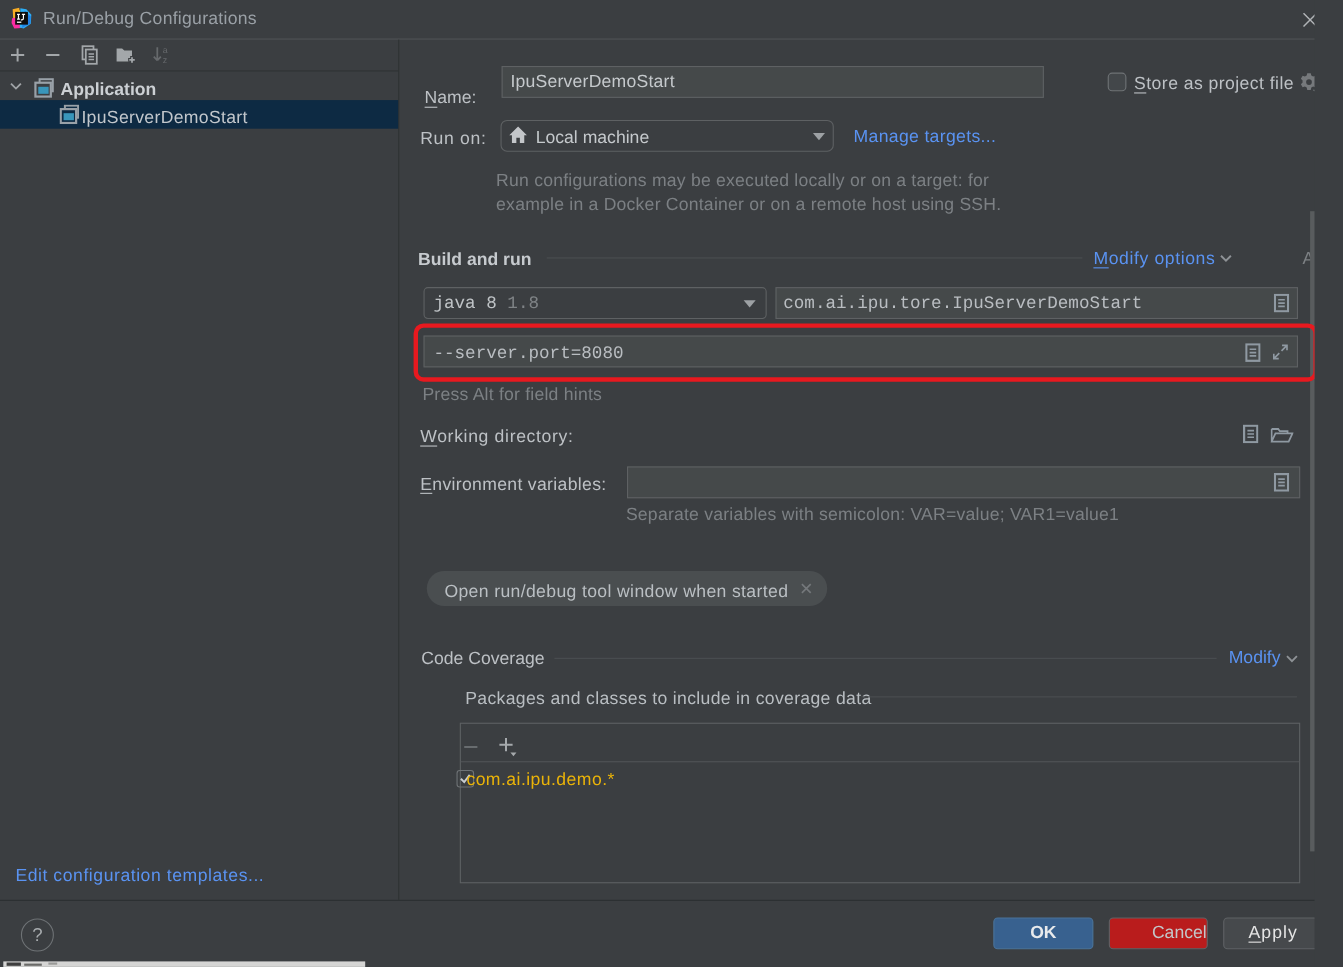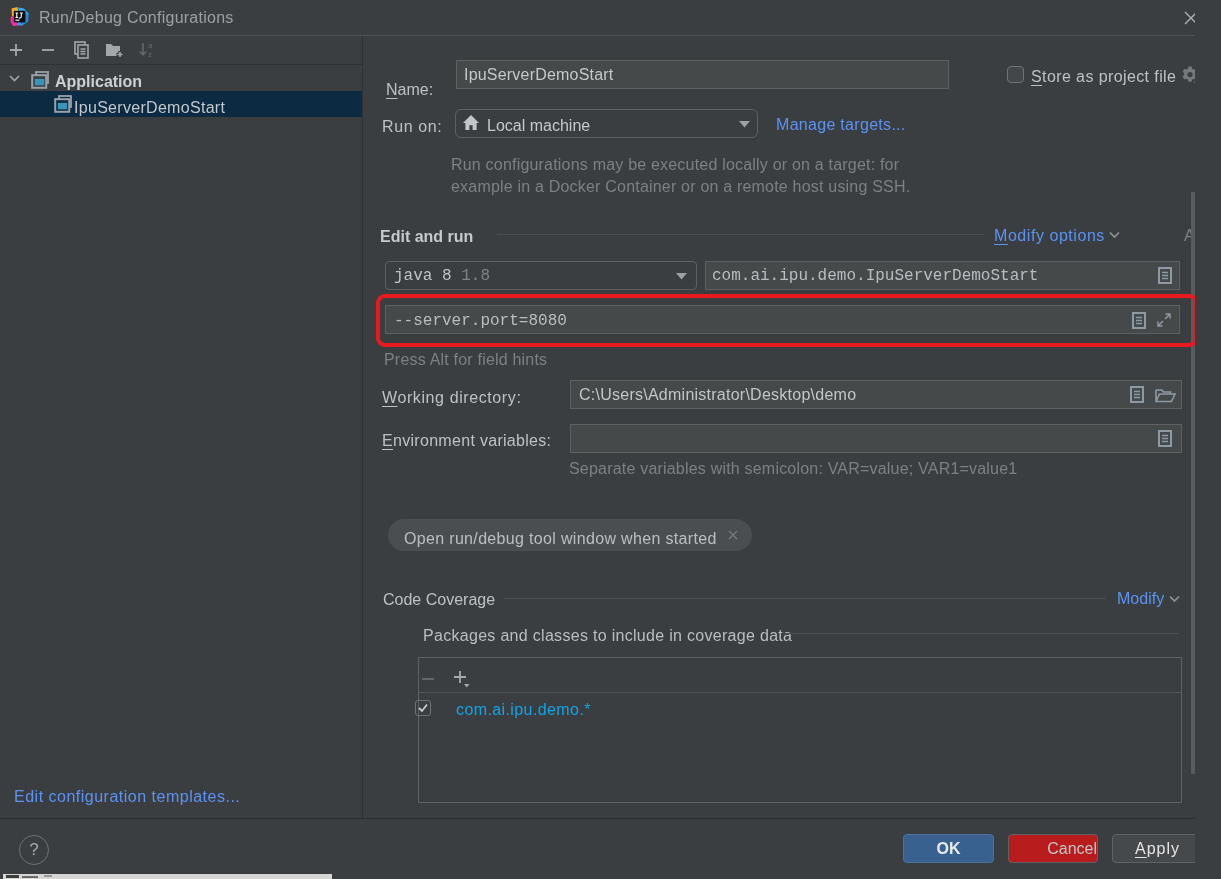--- a/index.html
+++ b/index.html
@@ -99,55 +99,54 @@
     <path d="M9 1 L17 9 H14.6 V16 H10.6 V11.3 H7.4 V16 H3.4 V9 H1 Z" fill="#c3c6c9"></path>
   </svg>
   <div class="lbl" style="left:487px;top:116px;color:#c5c9cc;">Local machine</div>
   <svg class="abs" style="left:738px;top:120px" width="13" height="8" viewBox="0 0 13 8">
     <polygon points="1,1 12,1 6.5,7.5" fill="#9da1a4"></polygon>
   </svg>
   <div class="link" style="left:776px;top:116px;letter-spacing:.3px;">Manage targets...</div>
 
   <div class="hint" style="left:451px;top:154px;line-height:22px;">Run configurations may be executed locally or on a target: for<br>example in a Docker Container or on a remote host using SSH.</div>
 
-  <div class="lbl" style="left:380px;top:227px;font-weight:bold;color:#c6cace;">Edit and run</div>
+  <div class="lbl" style="left:380px;top:227px;font-weight:bold;color:#c6cace;">Build and run</div>
   <div class="sep" style="left:497px;top:234px;width:487px;"></div>
   <div class="link" style="left:994px;top:227px;letter-spacing:.55px;"><span class="u">M</span>odify options</div>
   <svg class="abs" style="left:1108px;top:230px" width="13" height="10" viewBox="0 0 13 10">
     <path d="M2 2.5 L6.5 7 L11 2.5" stroke="#8e9296" stroke-width="1.7" fill="none"></path>
   </svg>
   <div class="hint" style="left:1184px;top:227px;color:#7d8184;letter-spacing:1.2px;">Alt+M</div>
 
   <div class="abs" style="left:385px;top:261px;width:312px;height:29px;box-sizing:border-box;border:1px solid #5e6163;border-radius:4px;"></div>
   <div class="abs mono" style="left:394px;top:267px;color:#bfc3c6;">java 8 <span style="color:#7f8386">1.8</span></div>
   <svg class="abs" style="left:675px;top:272px" width="13" height="8" viewBox="0 0 13 8">
     <polygon points="1,1 12,1 6.5,7.5" fill="#9da1a4"></polygon>
   </svg>
   <div class="field" style="left:705px;top:261px;width:475px;height:29px;"></div>
-  <div class="abs mono" style="left:712px;top:267px;color:#b9bdc1;">com.ai.ipu.demo.IpuServerDemoStart</div>
+  <div class="abs mono" style="left:712px;top:267px;color:#b9bdc1;">com.ai.ipu.tore.IpuServerDemoStart</div>
   <svg class="abs" style="left:1158px;top:267px" width="14" height="17" viewBox="0 0 14 17">
     <rect x="1" y="1" width="12" height="15" fill="none" stroke="#8f99a2" stroke-width="2"></rect>
     <path d="M4 5.5 H10 M4 8.5 H10 M4 11.5 H10" stroke="#8f99a2" stroke-width="1.5"></path>
   </svg>
 
   <div class="field" style="left:385px;top:305px;width:795px;height:29px;"></div>
   <div class="abs mono" style="left:394px;top:312px;color:#b9bdc1;">--server.port=8080</div>
   <svg class="abs" style="left:1132px;top:312px" width="14" height="17" viewBox="0 0 14 17">
     <rect x="1" y="1" width="12" height="15" fill="none" stroke="#8f99a2" stroke-width="2"></rect>
     <path d="M4 5.5 H10 M4 8.5 H10 M4 11.5 H10" stroke="#8f99a2" stroke-width="1.5"></path>
   </svg>
   <svg class="abs" style="left:1156px;top:312px" width="16" height="16" viewBox="0 0 16 16">
     <path d="M9.5 2 H14 V6.5 M14 2 L9 7 M6.5 14 H2 V9.5 M2 14 L7 9" stroke="#8f99a2" stroke-width="1.5" fill="none"></path>
   </svg>
   <div class="abs" style="left:376px;top:294px;width:822px;height:53px;box-sizing:border-box;border:4.5px solid #e8191f;border-radius:9px;z-index:9;"></div>
 
   <div class="hint" style="left:384px;top:351px;">Press Alt for field hints</div>
 
   <div class="lbl" style="left:382px;top:388px;letter-spacing:.6px;"><span class="u">W</span>orking directory:</div>
-  <div class="field" style="left:570px;top:380px;width:612px;height:29px;line-height:27px;padding-left:8px;color:#c2c6c9;letter-spacing:.25px;">C:\Users\Administrator\Desktop\demo</div>
   <svg class="abs" style="left:1130px;top:386px" width="14" height="17" viewBox="0 0 14 17">
     <rect x="1" y="1" width="12" height="15" fill="none" stroke="#8f99a2" stroke-width="2"></rect>
     <path d="M4 5.5 H10 M4 8.5 H10 M4 11.5 H10" stroke="#8f99a2" stroke-width="1.5"></path>
   </svg>
   <svg class="abs" style="left:1155px;top:388px" width="21" height="15" viewBox="0 0 21 15">
     <path d="M1 2 h6 l1.5 2 h7 v2" fill="none" stroke="#8f99a2" stroke-width="1.6"></path>
     <path d="M1 13.5 V2 M1 13.5 L4.5 6 H20 L16.5 13.5 Z" fill="none" stroke="#8f99a2" stroke-width="1.6"></path>
   </svg>
 
   <div class="lbl" style="left:382px;top:431px;letter-spacing:.3px;"><span class="u">E</span>nvironment variables:</div>
@@ -181,21 +180,21 @@
   <svg class="abs" style="left:452px;top:669px" width="20" height="20" viewBox="0 0 20 20">
     <path d="M8 2 V14 M2 8 H14" stroke="#a5a9ac" stroke-width="1.8"></path>
     <path d="M12 15 L17.5 15 L14.75 18.5 z" fill="#a5a9ac"></path>
   </svg>
   <div class="abs" style="left:419px;top:692px;width:762px;height:1px;background:#515457;"></div>
 
   <div class="abs" style="left:415px;top:700px;width:14px;height:14px;border:1.5px solid #6f7376;border-radius:3px;"></div>
   <svg class="abs" style="left:416px;top:701px" width="14" height="14" viewBox="0 0 14 14">
     <path d="M3 7 L6 10 L11 3.5" stroke="#c9cdd0" stroke-width="1.8" fill="none"></path>
   </svg>
-  <div class="lbl" style="left:456px;top:700px;color:#0ea5e9;letter-spacing:.4px;">com.ai.ipu.demo.*</div>
+  <div class="lbl" style="left:424px;top:700px;color:#eab308;letter-spacing:.4px;">com.ai.ipu.demo.*</div>
 
   <div class="abs" style="left:1191px;top:192px;width:10px;height:582px;background:#595c5e;"></div>
 
   <div class="abs" style="left:0;top:818px;width:1221px;height:1px;background:#2c2f31;"></div>
   <div class="abs" style="left:19px;top:835px;width:28px;height:28px;border-radius:50%;border:1px solid #6e7275;
        color:#a6aaad;text-align:center;line-height:28px;font-size:17px;">?</div>
   <div class="btn" style="left:903px;top:834px;width:91px;background:#38618f;border:1px solid #4a7399;color:#e8eaec;font-weight:bold;">OK</div>
   <div class="btn" style="left:1008px;top:834px;width:90px;background:#b91c1c;border:1px solid #5f6265;color:#c3c7ca;text-align:right;">Cancel</div>
   <div class="btn" style="left:1112px;top:834px;width:91px;background:#46494c;border:1px solid #5f6265;color:#e5e5e5;letter-spacing:1px;"><span class="u">A</span>pply</div>
 

